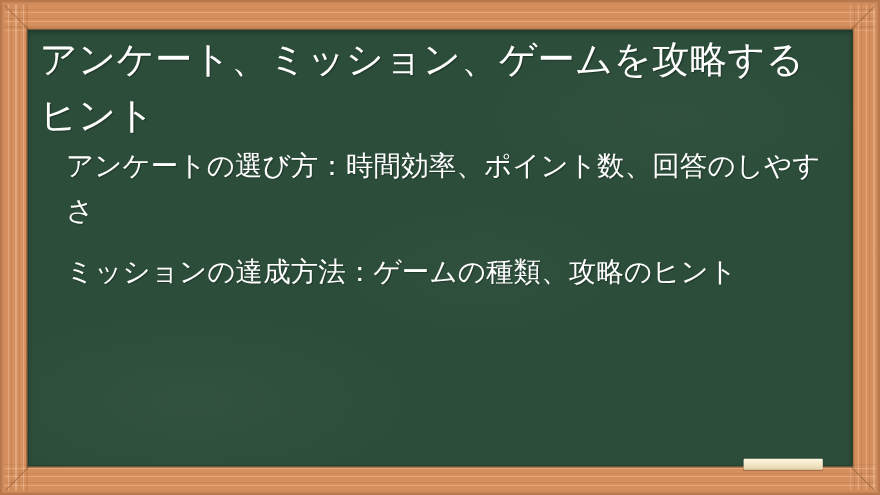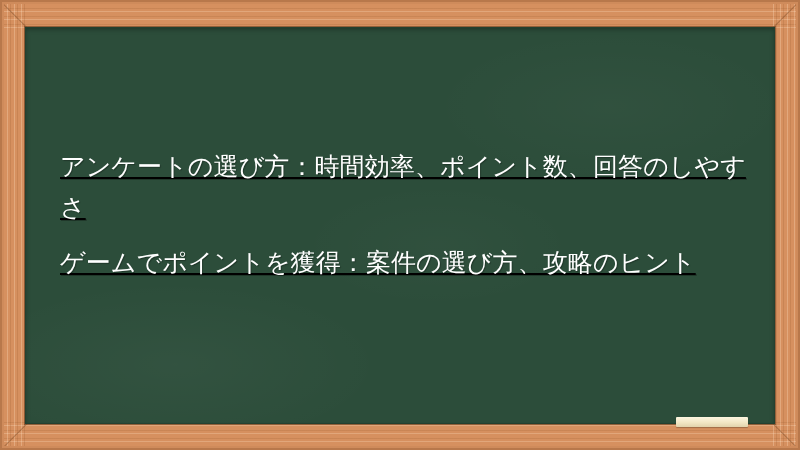--- a/index.html
+++ b/index.html
@@ -145,26 +145,25 @@
     line-height: 51px;
     font-weight: 400;
     letter-spacing: 0.2px;
     text-shadow: 1px 1px 1px rgba(0, 0, 0, 0.30);
     white-space: pre-wrap;
   }
 
   .bullets {
     position: absolute;
     left: 35px;
-    top: 119px;
+    top: 103px;
     width: 700px;
     margin: 0;
     padding: 0;
     list-style: none;
-    text-decoration: underline;
   }
 
   .bullet {
     margin: 0 0 14px 0;
     color: #ffffff;
     font-size: 25px;
     line-height: 41px;
     font-weight: 400;
     letter-spacing: 0.1px;
     text-shadow: 1px 1px 1px rgba(0, 0, 0, 0.28);
@@ -198,24 +197,25 @@
     <div class="miter bl"></div>
     <div class="miter br"></div>
     <div class="frame-rim"></div>
   </div>
 
   <div class="board">
     <div class="board-dust"></div>
 
     <div class="content">
 
+      <h1 class="title">アンケート、ミッション、ゲームを攻略するヒント</h1>
 
       <ul class="bullets">
         <li class="bullet">アンケートの選び方：時間効率、ポイント数、回答のしやすさ</li>
-        <li class="bullet">ゲームでポイントを獲得：案件の選び方、攻略のヒント</li>
+        <li class="bullet">ミッションの達成方法：ゲームの種類、攻略のヒント</li>
       </ul>
 
     </div>
   </div>
 
   <div class="chalk"></div>
 
 </div>
 
 </body></html>

